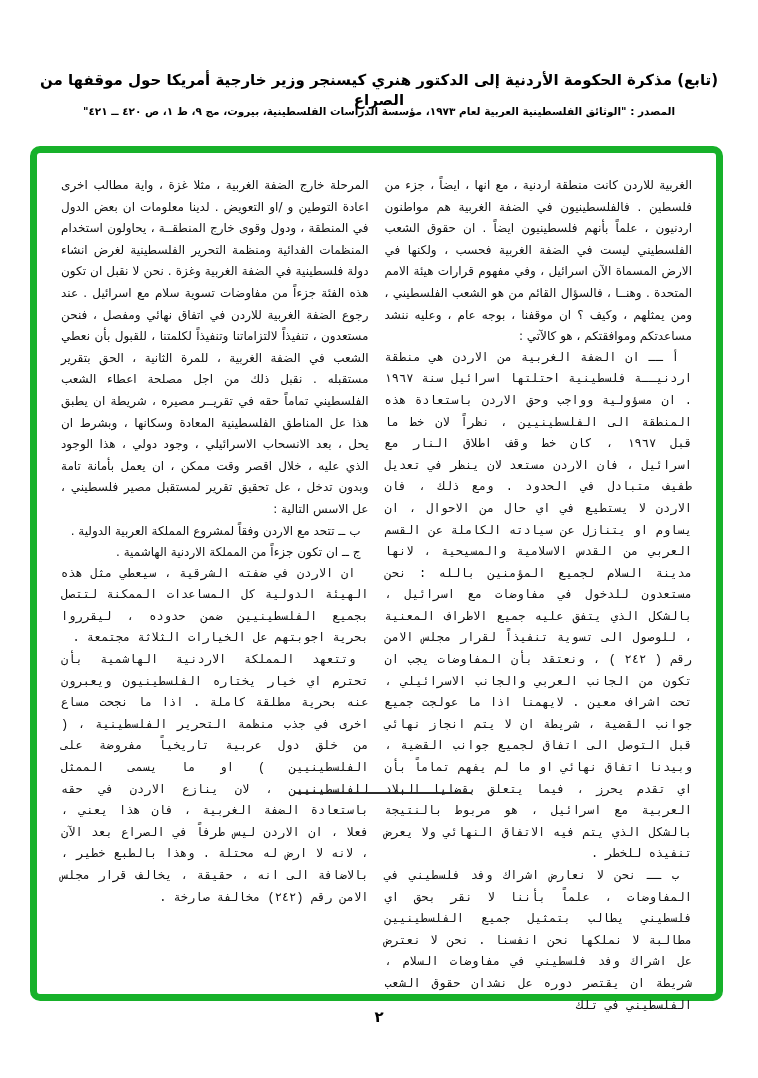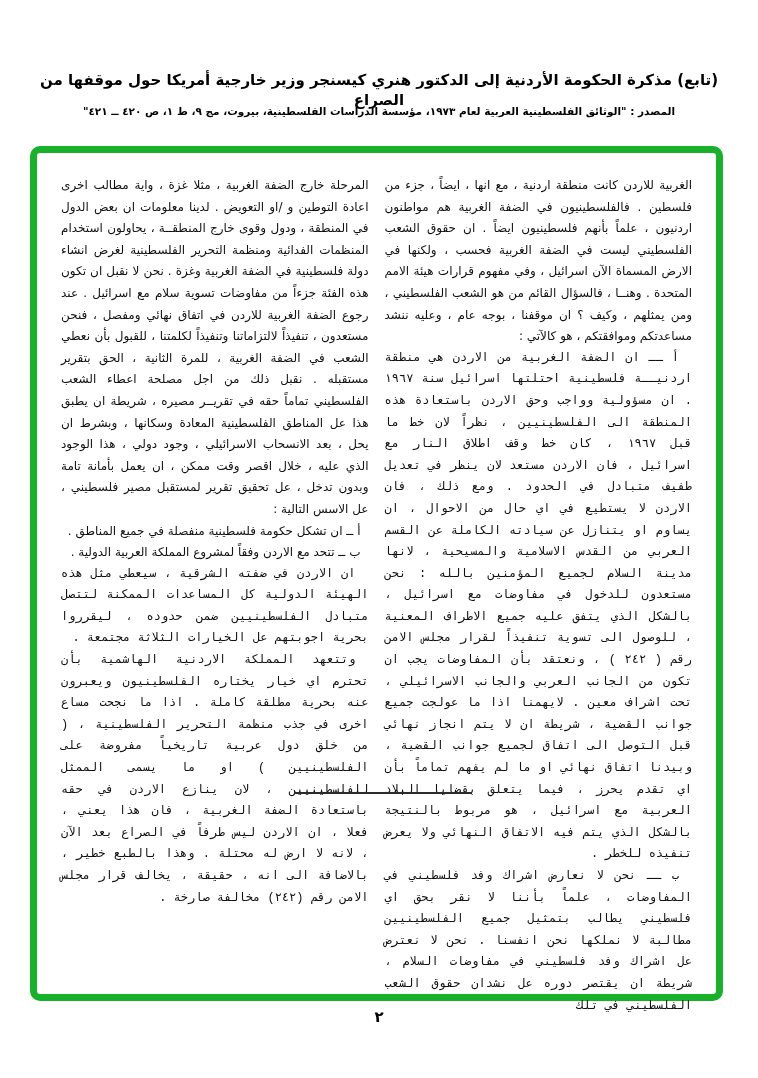--- a/index.html
+++ b/index.html
@@ -70,23 +70,23 @@
   <div class="doc-columns">
 
     <div class="doc-col" dir="rtl">
       <p>الغربية للاردن كانت منطقة اردنية ، مع انها ، ايضاً ، جزء من فلسطين . فالفلسطينيون في الضفة الغربية هم مواطنون اردنيون ، علماً بأنهم فلسطينيون ايضاً . ان حقوق الشعب الفلسطيني ليست في الضفة الغربية فحسب ، ولكنها في الارض المسماة الآن اسرائيل ، وفي مفهوم قرارات هيئة الامم المتحدة . وهنــا ، فالسؤال القائم من هو الشعب الفلسطيني ، ومن يمثلهم ، وكيف ؟ ان موقفنا ، بوجه عام ، وعليه ننشد مساعدتكم وموافقتكم ، هو كالآتي :</p>
       <p class="indent">أ ــ ان الضفة الغربية من الاردن هي منطقة اردنيــة فلسطينية احتلتها اسرائيل سنة ١٩٦٧ . ان مسؤولية وواجب وحق الاردن باستعادة هذه المنطقة الى الفلسطينيين ، نظراً لان خط ما قبل ١٩٦٧ ، كان خط وقف اطلاق النار مع اسرائيل ، فان الاردن مستعد لان ينظر في تعديل طفيف متبادل في الحدود . ومع ذلك ، فان الاردن لا يستطيع في اي حال من الاحوال ، ان يساوم او يتنازل عن سيادته الكاملة عن القسم العربي من القدس الاسلامية والمسيحية ، لانها مدينة السلام لجميع المؤمنين بالله : نحن مستعدون للدخول في مفاوضات مع اسرائيل ، بالشكل الذي يتفق عليه جميع الاطراف المعنية ، للوصول الى تسوية تنفيذاً لقرار مجلس الامن رقم ( ٢٤٢ ) ، ونعتقد بأن المفاوضات يجب ان تكون من الجانب العربي والجانب الاسرائيلي ، تحت اشراف معين . لايهمنا اذا ما عولجت جميع جوانب القضية ، شريطة ان لا يتم انجاز نهائي قبل التوصل الى اتفاق لجميع جوانب القضية ، وبيدنا اتفاق نهائي او ما لم يفهم تماماً بأن اي تقدم يحرز ، فيما يتعلق بقضايا البلاد العربية مع اسرائيل ، هو مربوط بالنتيجة بالشكل الذي يتم فيه الاتفاق النهائي ولا يعرض تنفيذه للخطر .</p>
       <p class="indent">ب ــ نحن لا نعارض اشراك وفد فلسطيني في المفاوضات ، علماً بأننا لا نقر بحق اي فلسطيني يطالب بتمثيل جميع الفلسطينيين مطالبة لا نملكها نحن انفسنا . نحن لا نعترض عل اشراك وفد فلسطيني في مفاوضات السلام ، شريطة ان يقتصر دوره عل نشدان حقوق الشعب الفلسطيني في تلك</p>
     </div>
 
     <div class="doc-col" dir="rtl">
       <p>المرحلة خارج الضفة الغربية ، مثلا غزة ، واية مطالب اخرى اعادة التوطين و /او التعويض . لدينا معلومات ان بعض الدول في المنطقة ، ودول وقوى خارج المنطقــة ، يحاولون استخدام المنظمات الفدائية ومنظمة التحرير الفلسطينية لغرض انشاء دولة فلسطينية في الضفة الغربية وغزة . نحن لا نقبل ان تكون هذه الفئة جزءاً من مفاوضات تسوية سلام مع اسرائيل . عند رجوع الضفة الغربية للاردن في اتفاق نهائي ومفصل ، فنحن مستعدون ، تنفيذاً لالتزاماتنا وتنفيذاً لكلمتنا ، للقبول بأن نعطي الشعب في الضفة الغربية ، للمرة الثانية ، الحق بتقرير مستقبله . نقبل ذلك من اجل مصلحة اعطاء الشعب الفلسطيني تماماً حقه في تقريــر مصيره ، شريطة ان يطبق هذا عل المناطق الفلسطينية المعادة وسكانها ، وبشرط ان يحل ، بعد الانسحاب الاسرائيلي ، وجود دولي ، هذا الوجود الذي عليه ، خلال اقصر وقت ممكن ، ان يعمل بأمانة تامة وبدون تدخل ، عل تحقيق تقرير لمستقبل مصير فلسطيني ، عل الاسس التالية :</p>
-      <p class="list-item">أ ــ ان تشكل حكومة فلسطينية منفصلة في جميع المناطق .</p>
       <p class="list-item">ب ــ تتحد مع الاردن وفقاً لمشروع المملكة العربية الدولية .</p>
-      <p class="indent">ان الاردن في ضفته الشرقية ، سيعطي مثل هذه الهيئة الدولية كل المساعدات الممكنة لتتصل متبادل الفلسطينيين ضمن حدوده ، ليقرروا بحرية اجوبتهم عل الخيارات الثلاثة مجتمعة .</p>
+      <p class="list-item">ج ــ ان تكون جزءاً من المملكة الاردنية الهاشمية .</p>
+      <p class="indent">ان الاردن في ضفته الشرقية ، سيعطي مثل هذه الهيئة الدولية كل المساعدات الممكنة لتتصل بجميع الفلسطينيين ضمن حدوده ، ليقرروا بحرية اجوبتهم عل الخيارات الثلاثة مجتمعة .</p>
       <p class="indent">وتتعهد المملكة الاردنية الهاشمية بأن تحترم اي خيار يختاره الفلسطينيون ويعبرون عنه بحرية مطلقة كاملة . اذا ما نجحت مساع اخرى في جذب منظمة التحرير الفلسطينية ، ( من خلق دول عربية تاريخياً مفروضة على الفلسطينيين ) او ما يسمى الممثل للفلسطينيين ، لان ينازع الاردن في حقه باستعادة الضفة الغربية ، فان هذا يعني ، فعلا ، ان الاردن ليس طرفاً في الصراع بعد الآن ، لانه لا ارض له محتلة . وهذا بالطبع خطير ، بالاضافة الى انه ، حقيقة ، يخالف قرار مجلس الامن رقم (٢٤٢) مخالفة صارخة .</p>
     </div>
 
   </div>
 </div>
 
 <div class="footnote-rule"></div>
 
 <div class="page-number">٢</div>
 

